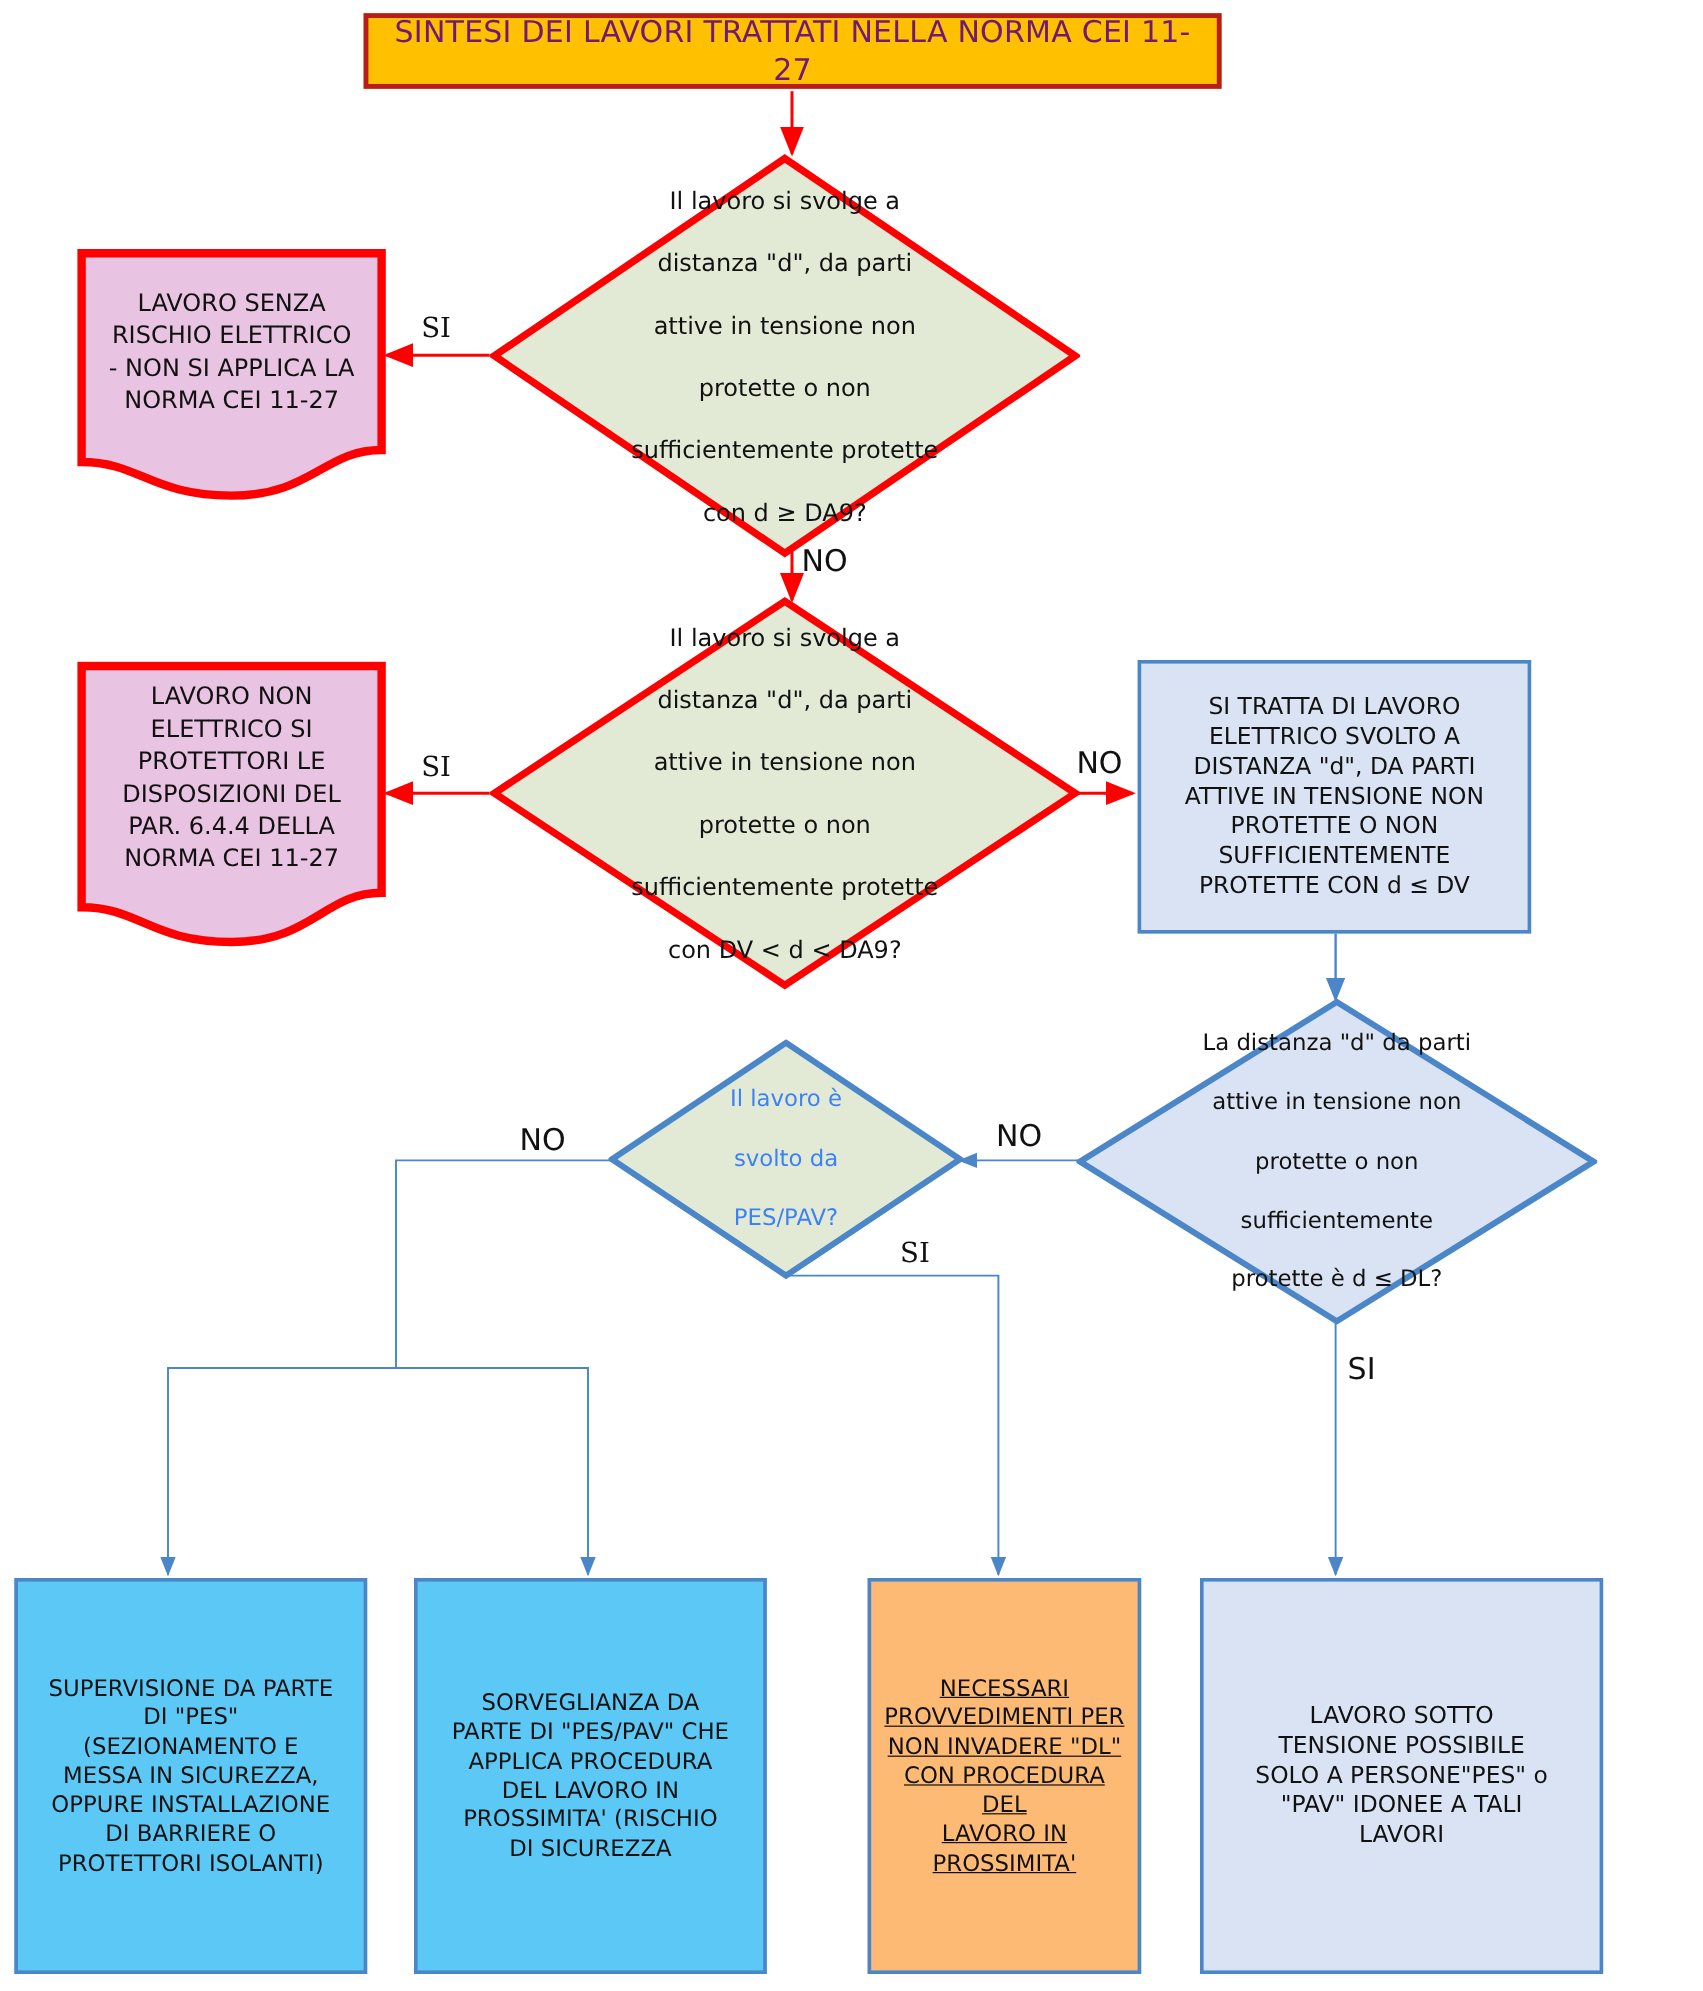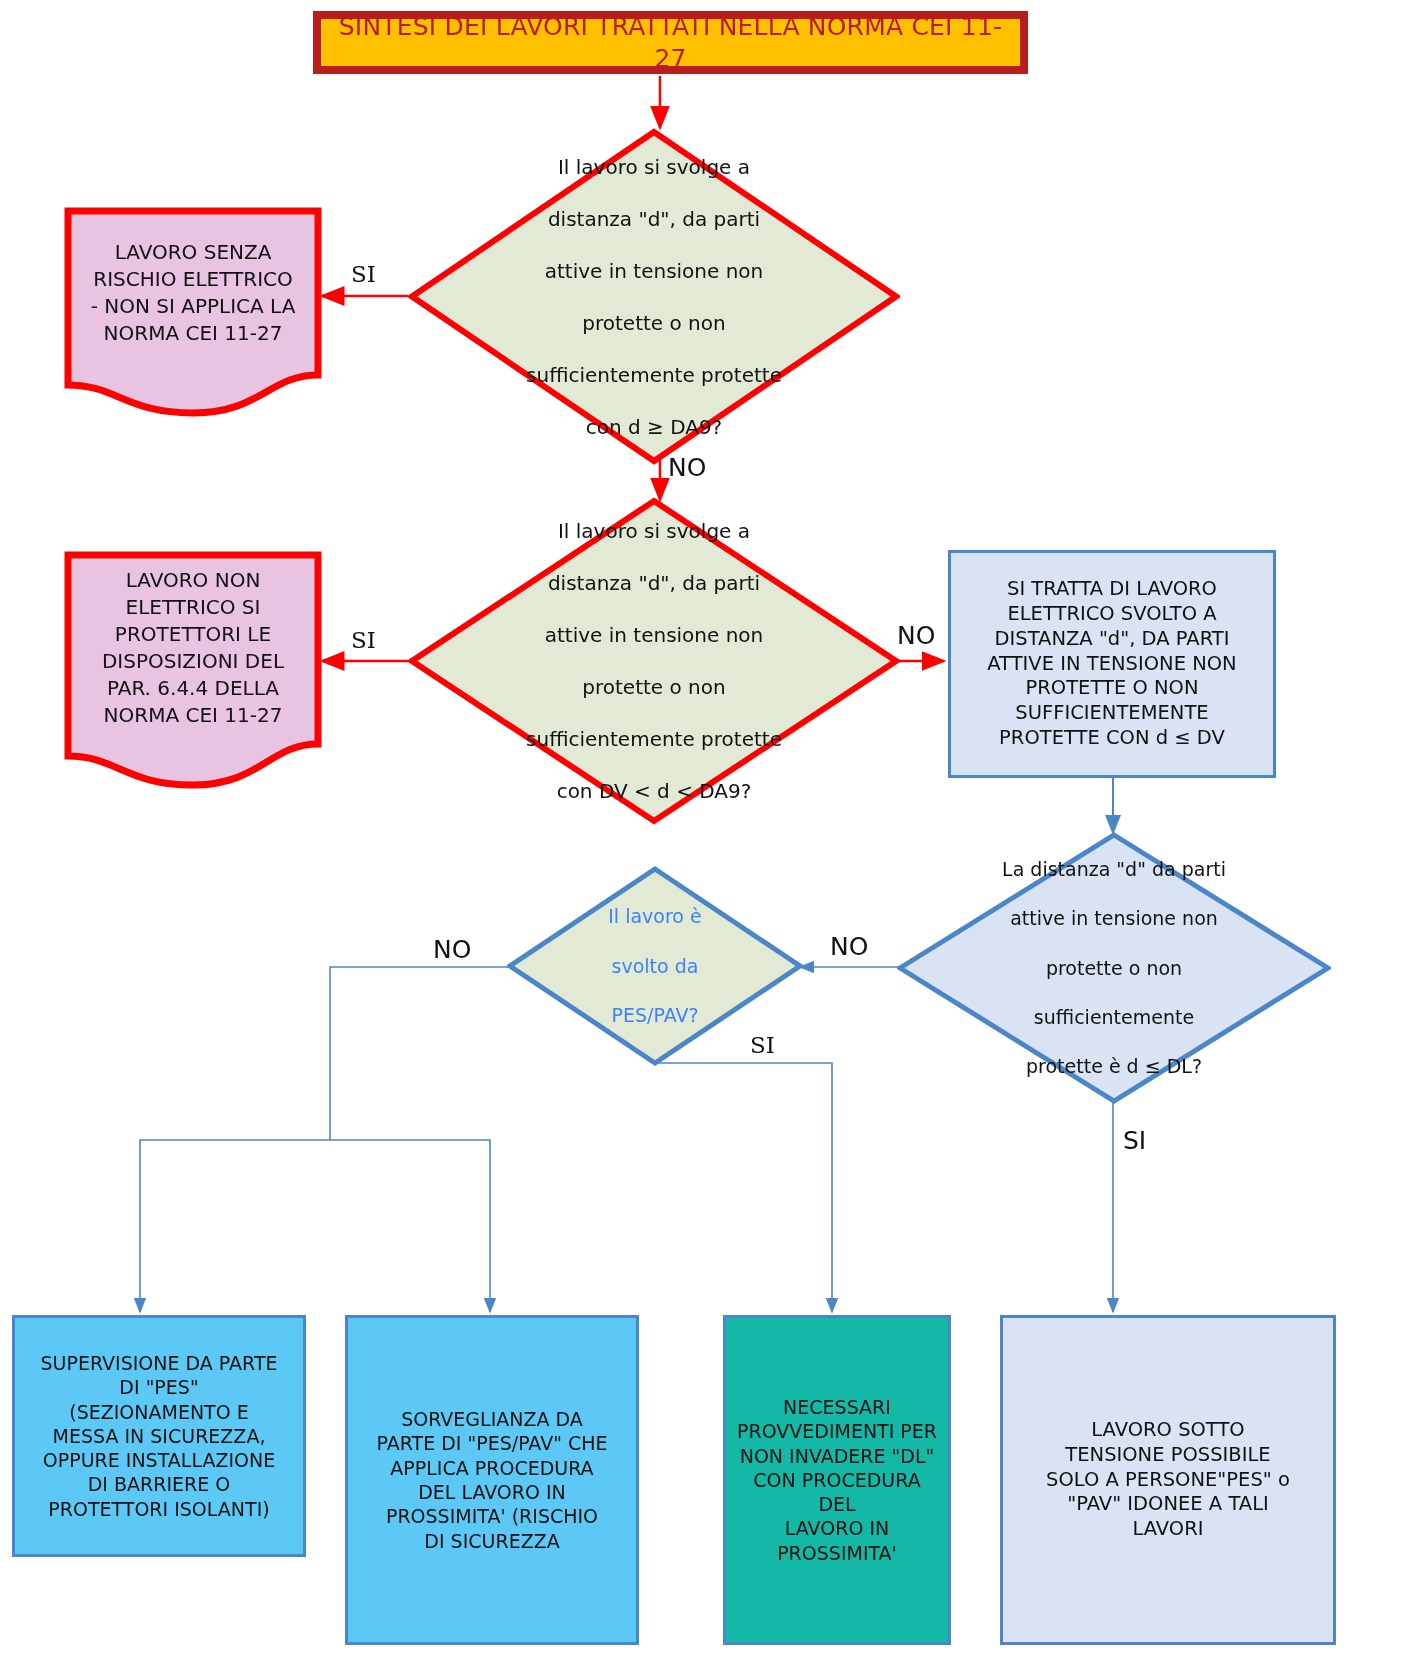--- a/index.html
+++ b/index.html
@@ -36,25 +36,24 @@
   .node .txt {
     width: 100%;
     padding: 0 6px;
     box-sizing: border-box;
     line-height: 1.28;
   }
 
   
   .title-banner {
     background: #FFC000;
-    border: 8px solid #b91c1c;
+    border: 4px solid #b91c1c;
     font-size: 25px;
-    color: #b91c1c;
+    color: #701a75;
     letter-spacing: 0.2px;
-    margin-left: 10px;
   }
 
   
   .diamond {
     position: absolute;
   }
   .diamond .dlabel {
     position: absolute;
     left: 0;
     top: 0;
@@ -94,24 +93,25 @@
     font-size: 19px;
     color: #111111;
   }
   .box-blue-light {
     background: #DAE3F3;
     border: 3px solid #4A86C8;
     font-size: 19.5px;
     color: #111111;
   }
   .box-green {
-    background: #14b8a6;
+    background: #fdba74;
     border: 3px solid #4A86C8;
     font-size: 19px;
     color: #111111;
+    text-decoration: underline;
   }
 
   
   .edge-label {
     position: absolute;
     font-size: 23px;
     color: #111111;
     font-family: "DejaVu Serif", serif;
     white-space: nowrap;
   }
@@ -252,21 +252,21 @@
     </svg>
     <div class="dlabel" style="font-size:19px; color:#3b82f6;">
       <span>
         <span>Il lavoro è</span><br>
         <span>svolto da</span><br>
         <span>PES/PAV?</span>
       </span>
     </div>
   </div>
 
-  <div class="node box-blue-strong" style="left:12px; top:1315px; width:294px; height:242px;">
+  <div class="node box-blue-strong" style="left:12px; top:1315px; width:294px; height:330px;">
     <div class="txt">
       <span>SUPERVISIONE DA PARTE</span><br>
       <span>DI "PES"</span><br>
       <span>(SEZIONAMENTO E</span><br>
       <span>MESSA IN SICUREZZA,</span><br>
       <span>OPPURE INSTALLAZIONE</span><br>
       <span>DI BARRIERE O</span><br>
       <span>PROTETTORI ISOLANTI)</span>
     </div>
   </div>

